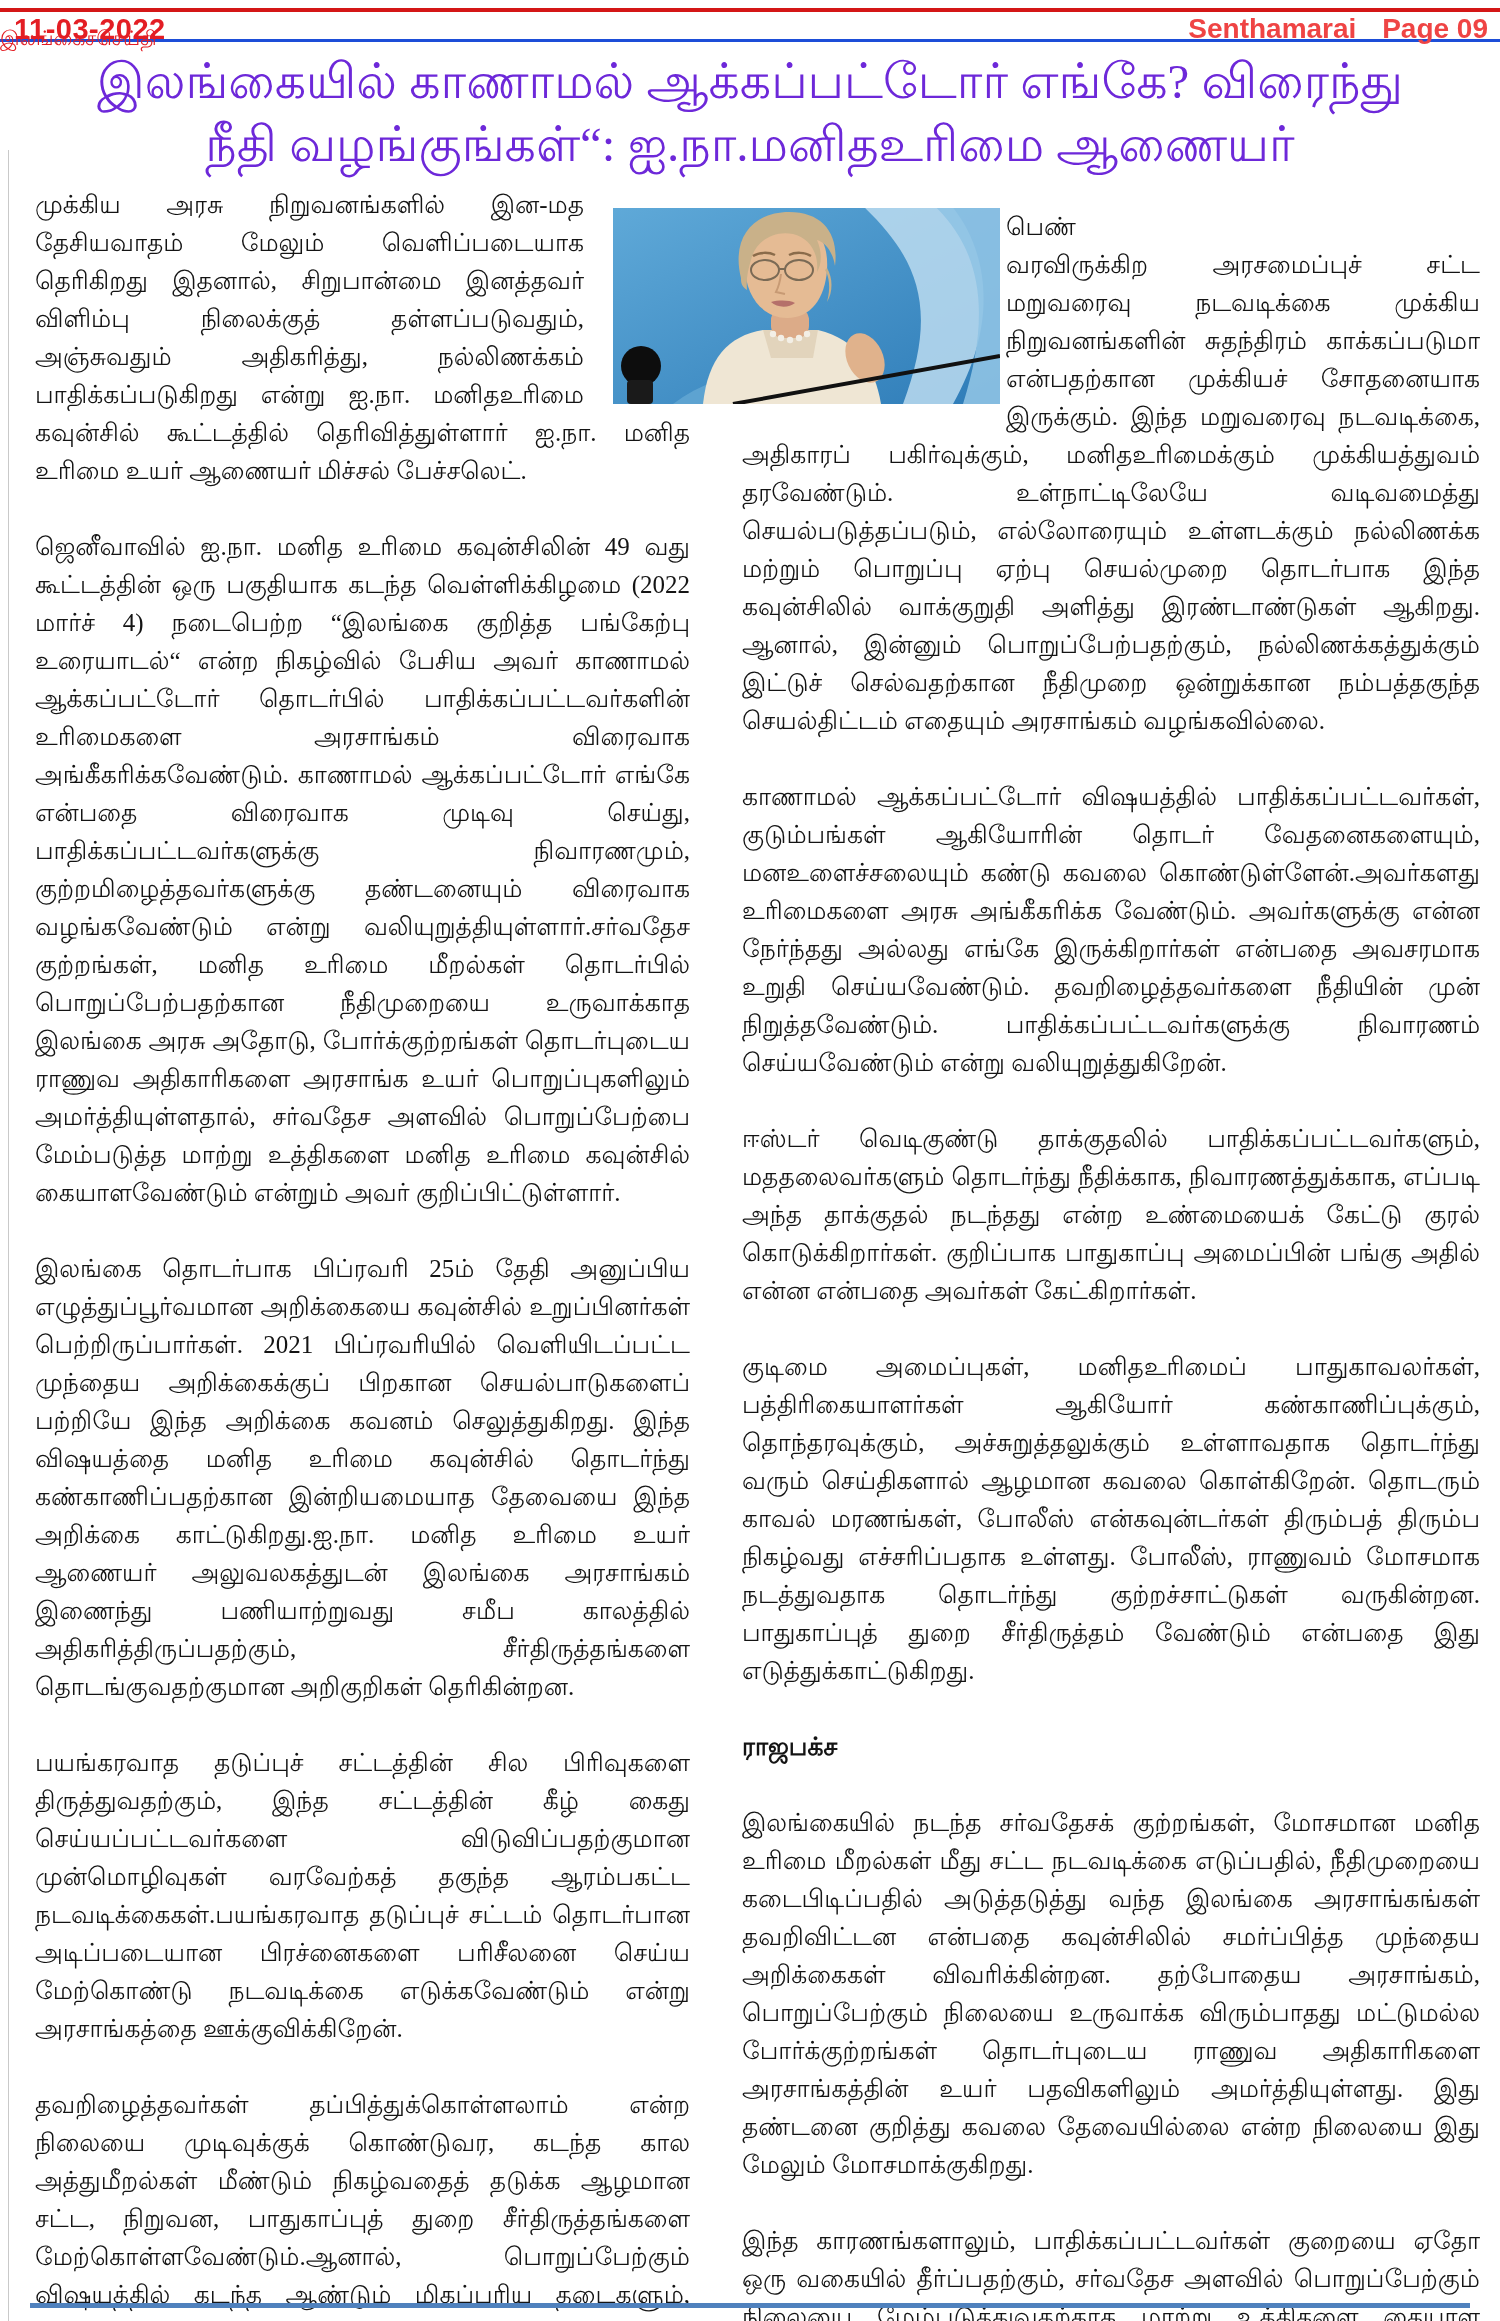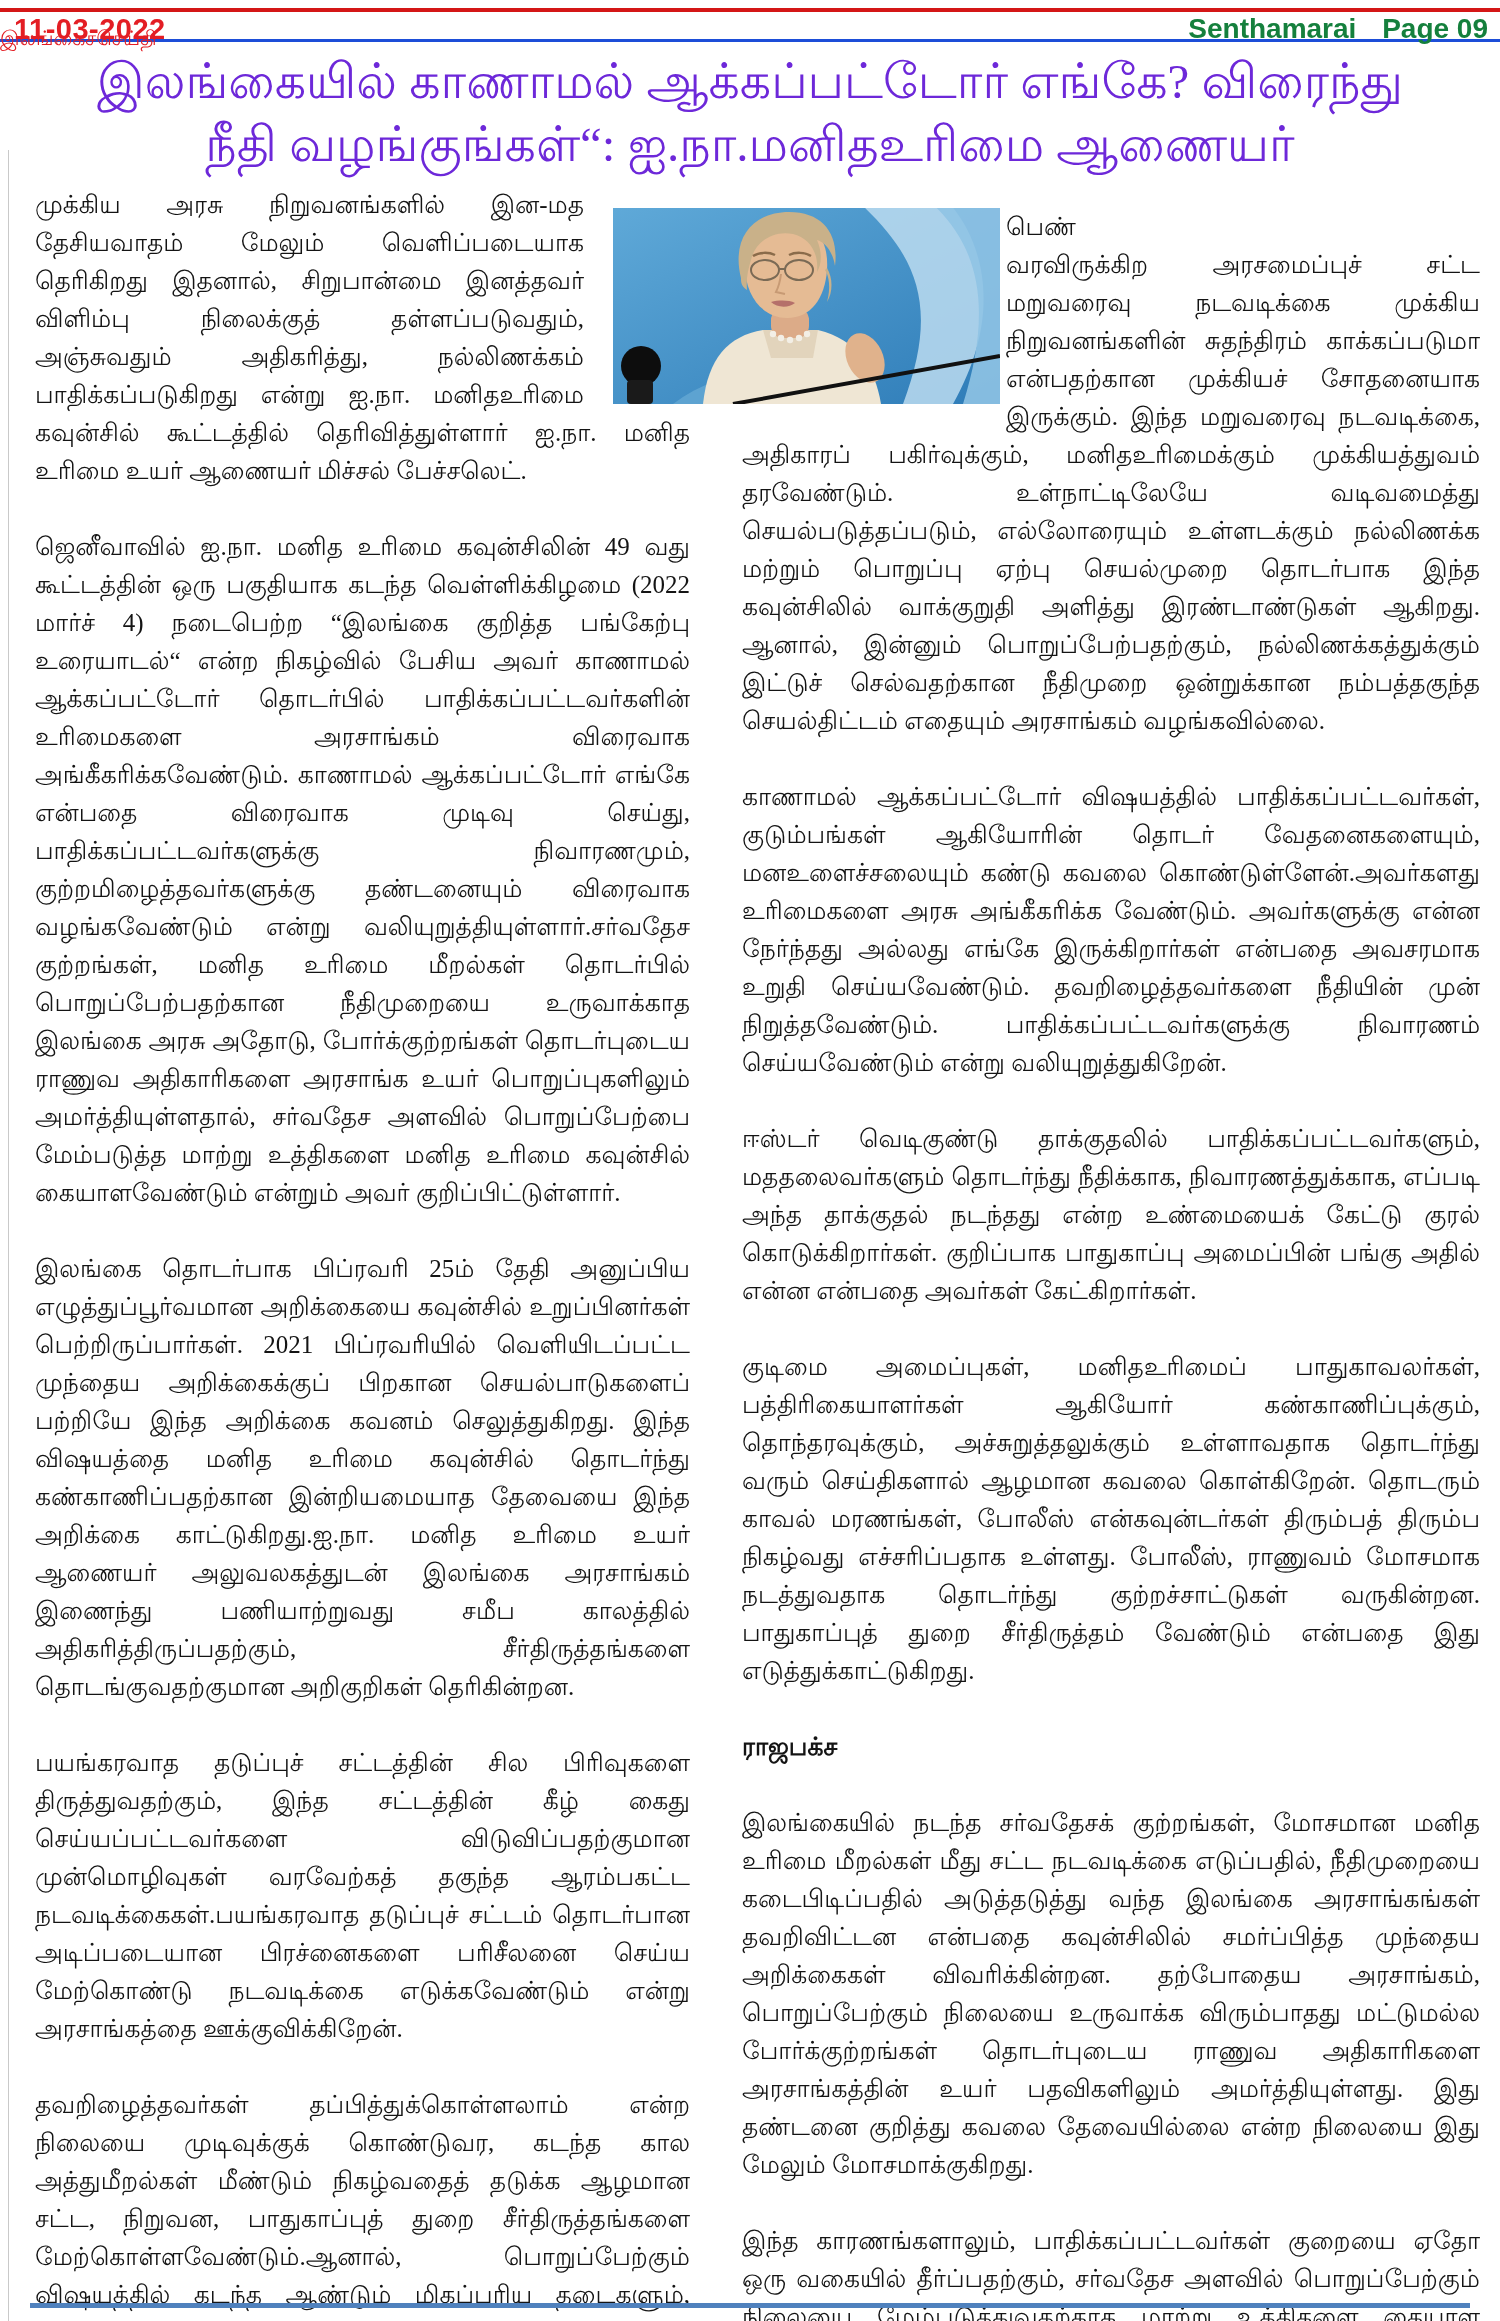--- a/index.html
+++ b/index.html
@@ -9,21 +9,21 @@
   }
   
   #header-bar{
     position:absolute;left:0;top:8px;width:1500px;height:34px;
     border-top:4px solid #d41717;border-bottom:3px solid #1d4ed8;
     display:flex;align-items:center;box-sizing:border-box;
     font-family:"Liberation Sans","DejaVu Sans",sans-serif;
   }
   .hdr-date{position:absolute;left:14px;top:1px;font-size:29px;font-weight:bold;color:#e31e24;letter-spacing:.5px;}
   .hdr-center{position:absolute;left:0;right:0;top:15px;font-size:20px;color:#e31e24;}
-  .hdr-right{position:absolute;right:12px;top:1px;font-size:28px;font-weight:bold;color:#15803d;}
+  .hdr-right{position:absolute;right:12px;top:1px;font-size:28px;font-weight:bold;color:#ef4444;}
   .hdr-right span{margin-left:18px;}
   .hdr-right .paper{margin-left:0;}
   
   #headline{
     position:absolute;left:30px;top:50px;width:1440px;text-align:center;
     font-size:49px;line-height:63px;color:#6d28d9;font-weight:normal;
     font-family:"Liberation Serif","DejaVu Serif",serif;
   }
   
   #left-rule{position:absolute;left:8px;top:150px;width:1px;height:2171px;background:#c9c9c9;}

